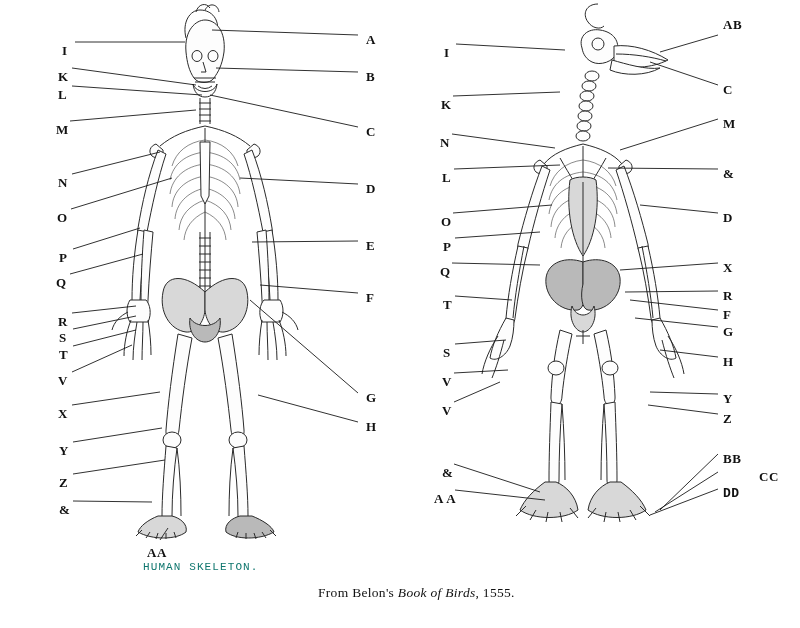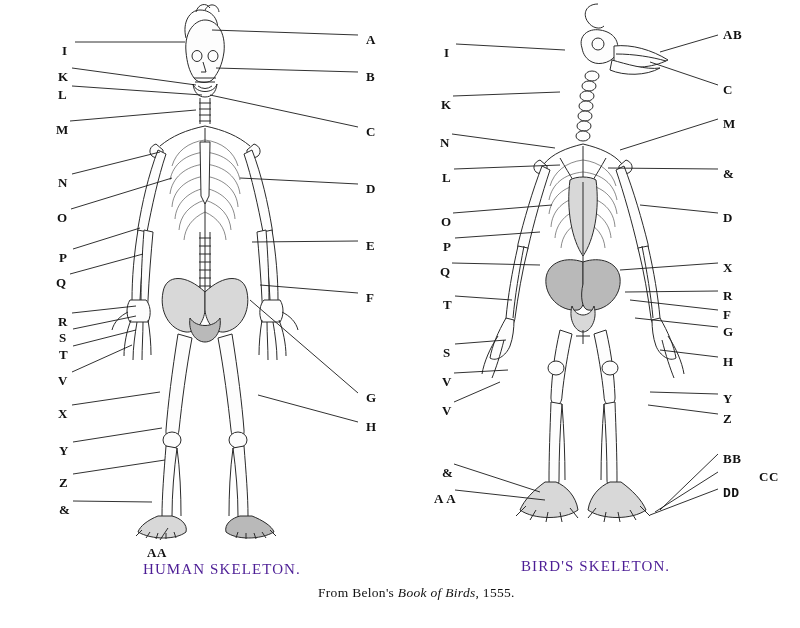--- a/index.html
+++ b/index.html
@@ -21,24 +21,24 @@
     font-family: "Liberation Serif", serif;
     font-weight: bold;
     font-size: 13px;
     letter-spacing: 0.5px;
     color: #111111;
     white-space: nowrap;
     line-height: 1;
   }
   .caption {
     position: absolute;
-    font-family: Liberation Serif, serif;
-    font-size: 15px;
+    font-family: Liberation Mono, monospace;
+    font-size: 11px;
     letter-spacing: 1.1px;
-    color: #4c1d95;
+    color: #0f766e;
     white-space: nowrap;
   }
   .source {
     position: absolute;
     font-family: "Liberation Serif", serif;
     font-size: 13.5px;
     color: #111111;
     white-space: nowrap;
     letter-spacing: 0.3px;
   }
@@ -366,38 +366,37 @@
       <div class="label" style="left: 442px; top: 171px;">L</div>
       <div class="label" style="left: 441px; top: 215px;">O</div>
       <div class="label" style="left: 443px; top: 240px;">P</div>
       <div class="label" style="left: 440px; top: 265px;">Q</div>
       <div class="label" style="left: 443px; top: 298px;">T</div>
       <div class="label" style="left: 443px; top: 346px;">S</div>
       <div class="label" style="left: 442px; top: 375px;">V</div>
       <div class="label" style="left: 442px; top: 404px;">V</div>
       <div class="label" style="left: 442px; top: 466px;">&amp;</div>
       <div class="label" style="left: 434px; top: 492px;">A A</div>
-      <div class="label" style="left: 723px; top: 28px;">AB</div>
+      <div class="label" style="left: 723px; top: 18px;">AB</div>
       <div class="label" style="left: 723px; top: 83px;">C</div>
       <div class="label" style="left: 723px; top: 117px;">M</div>
       <div class="label" style="left: 723px; top: 167px;">&amp;</div>
       <div class="label" style="left: 723px; top: 211px;">D</div>
       <div class="label" style="left: 723px; top: 261px;">X</div>
       <div class="label" style="left: 723px; top: 289px;">R</div>
       <div class="label" style="left: 723px; top: 308px;">F</div>
       <div class="label" style="left: 723px; top: 325px;">G</div>
       <div class="label" style="left: 723px; top: 355px;">H</div>
       <div class="label" style="left: 723px; top: 392px;">Y</div>
       <div class="label" style="left: 723px; top: 412px;">Z</div>
       <div class="label" style="left: 723px; top: 452px;">BB</div>
       <div class="label" style="left: 723px; top: 470px; margin-left: 36px;">CC</div>
       <div class="label" style="left: 723px; top: 487px; font-family: Liberation Mono, monospace;">DD</div>
     </div>
 
   <div class="caption" style="left:143px; top:561px;">HUMAN SKELETON.</div>
 
-  <div class="caption" style="left:521px; top:558px;">BIRD'S SKELETON.</div>
 
   <div class="source" style="left:318px; top:585px;">
     <span>From Belon's </span><i>Book of Birds</i><span>, 1555.</span>
   </div>
 
 </div>
 
 </body></html>

